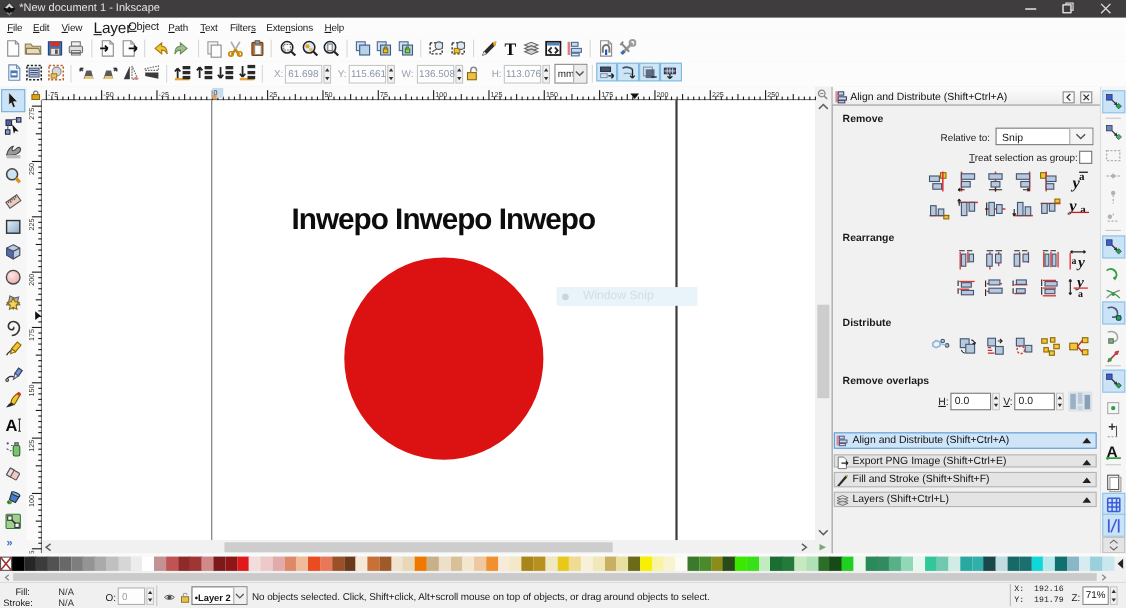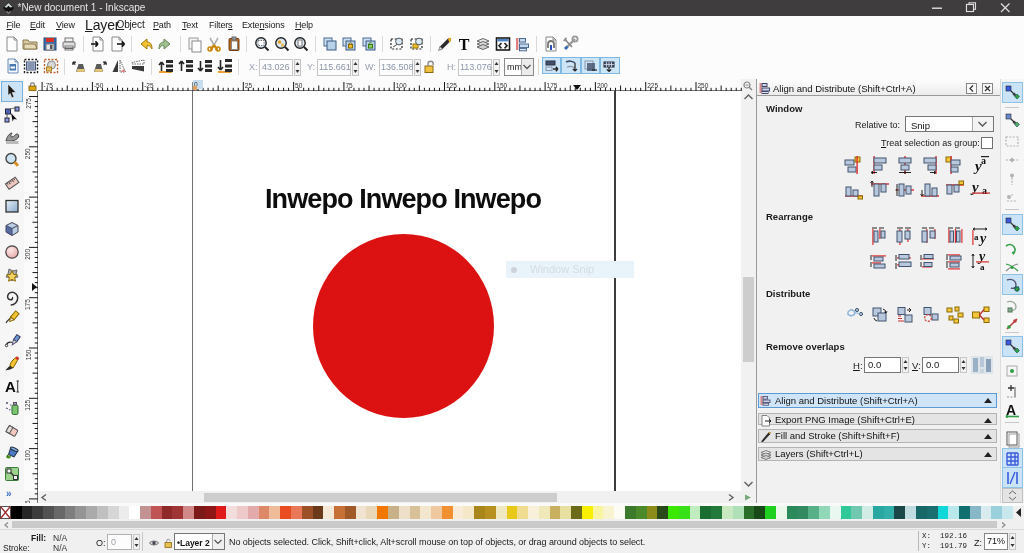--- a/index.html
+++ b/index.html
@@ -232,21 +232,21 @@
     <rect x="8" y="1" width="7" height="3" fill="#2a2a2a"></rect>
     <rect x="8" y="6.5" width="7" height="3" fill="#2a2a2a"></rect>
     <rect x="8" y="11" width="7" height="3" fill="#2a2a2a"></rect>
   </svg>
 <div class="sep" style="left:64px;top:59px;height:16px;"></div>
 <div class="sep" style="left:150.5px;top:59px;height:16px;"></div>
 <div class="sep" style="left:237.5px;top:59px;height:16px;"></div>
 <div class="sep" style="left:537.5px;top:59px;height:16px;"></div>
 <div class="abs" style="left:249px;top:62px;font-size:9px;font-weight:normal;color:#9aa0b0;white-space:nowrap;">X:</div>
 <div class="abs" style="left:259px;top:59px;width:34px;height:17px;background:#fdfdfd;border:1px solid #c6c6c6;box-sizing:border-box;"></div>
-<div class="abs" style="left:262px;top:59px;width:29px;height:17px;font-size:9px;font-weight:normal;line-height:17px;color:#8a96a8;text-align:left;">43.026</div>
+<div class="abs" style="left:262px;top:59px;width:29px;height:17px;font-size:9px;font-weight:normal;line-height:17px;color:#8a96a8;text-align:left;">61.698</div>
 <div class="abs" style="left:294px;top:59px;width:7px;height:17px;background:#f2f2f2;border:1px solid #c6c6c6;box-sizing:border-box;"></div>
 <svg style="left:294px;top:59px" width="7" height="17" viewBox="0 0 7 17">
     <path d="M3.5 3 L5.5 6 L1.5 6 Z" fill="#333"></path>
     <path d="M3.5 14 L5.5 11 L1.5 11 Z" fill="#333"></path>
   </svg>
 <div class="abs" style="left:307px;top:62px;font-size:9px;font-weight:normal;color:#9aa0b0;white-space:nowrap;">Y:</div>
 <div class="abs" style="left:317px;top:59px;width:34px;height:17px;background:#fdfdfd;border:1px solid #c6c6c6;box-sizing:border-box;"></div>
 <div class="abs" style="left:319px;top:59px;width:30px;height:17px;font-size:9px;font-weight:normal;line-height:17px;color:#8a96a8;text-align:left;">115.661</div>
 <div class="abs" style="left:352px;top:59px;width:7px;height:17px;background:#f2f2f2;border:1px solid #c6c6c6;box-sizing:border-box;"></div>
 <svg style="left:352px;top:59px" width="7" height="17" viewBox="0 0 7 17">
@@ -715,21 +715,21 @@
   </svg>
 <div class="abs" style="left:773px;top:83px;font-size:9.5px;color:#111;">Align and Distribute (Shift+Ctrl+A)</div>
 <div class="abs" style="left:966px;top:83px;width:11px;height:11px;border:1px solid #888;box-sizing:border-box;background:#f8f8f8;"></div>
 <svg style="left:966px;top:83px" width="11" height="11" viewBox="0 0 11 11">
     <path d="M7 2.5 L4 5.5 L7 8.5" fill="none" stroke="#333" stroke-width="1.2"></path>
   </svg>
 <div class="abs" style="left:982px;top:83px;width:11px;height:11px;border:1px solid #888;box-sizing:border-box;background:#f8f8f8;"></div>
 <svg style="left:982px;top:83px" width="11" height="11" viewBox="0 0 11 11">
     <path d="M3 3 L8 8 M8 3 L3 8" stroke="#333" stroke-width="1.2"></path>
   </svg>
-<div class="abs" style="left:766px;top:103px;font-size:9.5px;font-weight:bold;color:#1a1a1a;white-space:nowrap;">Window</div>
+<div class="abs" style="left:766px;top:103px;font-size:9.5px;font-weight:bold;color:#1a1a1a;white-space:nowrap;">Remove</div>
 <div class="abs" style="left:855px;top:120px;font-size:9px;font-weight:normal;color:#1a1a1a;white-space:nowrap;">Relative to:</div>
 <div class="abs" style="left:905px;top:116px;width:89px;height:16px;background:#fff;border:1px solid #767676;box-sizing:border-box;"></div>
 <div class="abs" style="left:911px;top:119.5px;font-size:9.5px;color:#111;">Snip</div>
 <div class="abs" style="left:972px;top:117px;width:21px;height:14px;background:#f4f4f4;border-left:1px solid #aaa;box-sizing:border-box;"></div>
 <svg style="left:977px;top:121px" width="11" height="7" viewBox="0 0 11 7">
     <path d="M1.5 1 L5.5 5 L9.5 1" fill="none" stroke="#555" stroke-width="1.3"></path>
   </svg>
 <div class="abs" style="left:881px;top:138px;font-size:9px;font-weight:normal;color:#1a1a1a;white-space:nowrap;"><span style="text-decoration:underline">T</span>reat selection as group:</div>
 <div class="abs" style="left:981px;top:137px;width:12px;height:12px;background:#fff;border:1px solid #707070;box-sizing:border-box;"></div>
 <svg style="left:844px;top:155px" width="20" height="20" viewBox="0 0 20 20">
@@ -1177,21 +1177,21 @@
   </svg>
 <div class="abs" style="left:0;top:520px;width:1024px;height:9px;background:#f0f0f0;"></div>
 <svg style="left:3px;top:521px" width="7" height="8" viewBox="0 0 7 8">
     <path d="M5 1.5 L2 4 L5 6.5" fill="none" stroke="#888" stroke-width="1.2"></path>
   </svg>
 <div class="abs" style="left:12px;top:521px;width:985px;height:7px;background:#cacaca;"></div>
 <svg style="left:1000px;top:521px" width="7" height="8" viewBox="0 0 7 8">
     <path d="M2 1.5 L5 4 L2 6.5" fill="none" stroke="#888" stroke-width="1.2"></path>
   </svg>
 <div class="abs" style="left:0;top:529px;width:1024px;height:24px;background:#f0f0f0;border-top:1px solid #dcdcdc;box-sizing:border-box;"></div>
-<div class="abs" style="left:20px;top:533px;font-size:8.5px;font-weight:bold;color:#1a1a1a;white-space:nowrap;padding-left:11px;">Fill:</div>
+<div class="abs" style="left:3px;top:533px;font-size:8.5px;font-weight:normal;color:#1a1a1a;white-space:nowrap;padding-left:11px;">Fill:</div>
 <div class="abs" style="left:3px;top:542.5px;font-size:8.5px;font-weight:normal;color:#1a1a1a;white-space:nowrap;">Stroke:</div>
 <div class="abs" style="left:53px;top:533px;font-size:8.5px;font-weight:normal;color:#333;white-space:nowrap;">N/A</div>
 <div class="abs" style="left:53px;top:542.5px;font-size:8.5px;font-weight:normal;color:#333;white-space:nowrap;">N/A</div>
 <div class="abs" style="left:96px;top:538px;font-size:9px;font-weight:normal;color:#1a1a1a;white-space:nowrap;">O:</div>
 <div class="abs" style="left:107px;top:534px;width:25px;height:16px;background:#fdfdfd;border:1px solid #b0b0b0;box-sizing:border-box;"></div>
 <div class="abs" style="left:111px;top:534px;width:19px;height:16px;font-size:9px;font-weight:normal;line-height:16px;color:#9aa0a8;text-align:left;">0</div>
 <div class="abs" style="left:133px;top:534px;width:7px;height:16px;background:#f2f2f2;border:1px solid #c6c6c6;box-sizing:border-box;"></div>
 <svg style="left:133px;top:534px" width="7" height="16" viewBox="0 0 7 16">
     <path d="M3.5 3 L5.5 6 L1.5 6 Z" fill="#333"></path>
     <path d="M3.5 13 L5.5 10 L1.5 10 Z" fill="#333"></path>

